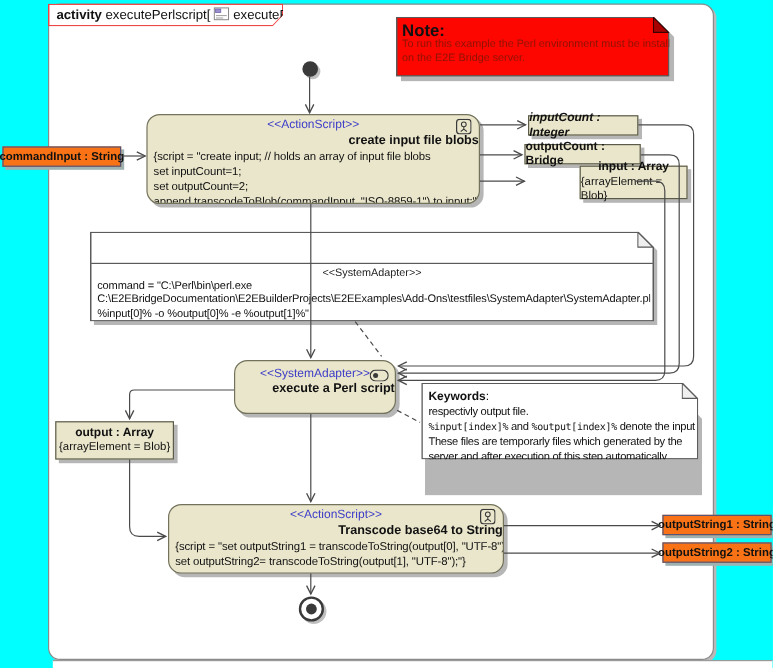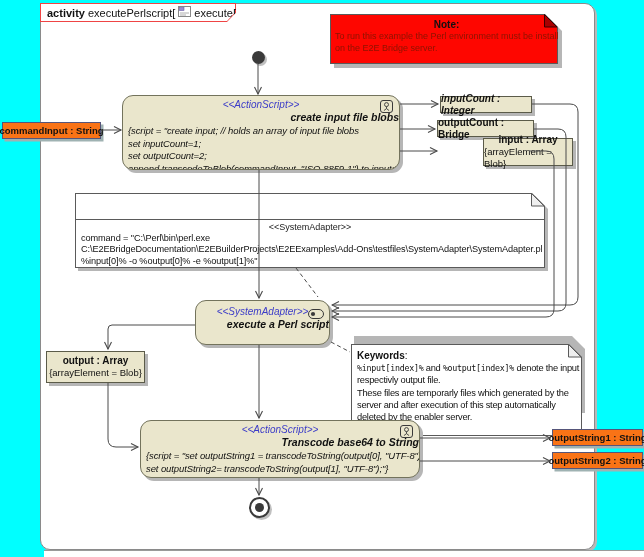--- a/index.html
+++ b/index.html
@@ -17,21 +17,21 @@
   .tab-o{position:absolute; left:40px; top:3px; width:196px; height:19px; background:#ef4444;
          clip-path:polygon(0 0,100% 0,100% 50%,calc(100% - 9px) 100%,0 100%);}
   .tab-i{position:absolute; inset:1px; background:#ffffff;
          clip-path:polygon(0 0,100% 0,100% 50%,calc(100% - 8px) 100%,0 100%);}
   .tab-text{position:absolute; inset:0; display:flex; align-items:center; gap:3px;
          padding:0 10px 0 7px; font-size:11px; color:#111; white-space:nowrap;}
   .tab-text .kw{font-weight:bold;}
 
   
   .node{position:absolute; background:#EAE6CC; border:1px solid #73735C; border-radius:11px;
-        box-shadow:3px 3px 0 #b6b6b6; box-sizing:border-box; overflow:hidden;font-style:italic;}
+        box-shadow:3px 3px 0 #b6b6b6; box-sizing:border-box; overflow:hidden;}
   .stereo{font-size:10px; color:#3C3CC8; text-align:center; line-height:12px; padding-top:3px;}
   .nname{font-size:10.5px; font-weight:bold; color:#111; text-align:right; line-height:13px;}
   .script{font-size:9.5px; color:#111; line-height:11.5px; padding:1px 4px 0 5px;
           white-space:nowrap; letter-spacing:-0.1px;}
 
   
   .objnode{position:absolute; background:#EAE6CC; border:1px solid #5b5b49;
            box-shadow:3px 3px 0 #b6b6b6; box-sizing:border-box;
            display:flex; flex-direction:column; justify-content:center; align-items:center;}
   .objnode .nm{font-size:10px; font-weight:bold; color:#111; line-height:12px;}
@@ -46,21 +46,21 @@
   
   .note-sh{position:absolute; background:#b6b6b6;
            clip-path:polygon(0 0,calc(100% - 13px) 0,100% 13px,100% 100%,0 100%);}
   .note-o{position:absolute; background:#5a5a5a;
           clip-path:polygon(0 0,calc(100% - 13px) 0,100% 13px,100% 100%,0 100%);}
   .note-i{position:absolute; inset:1px; background:#ffffff;
           clip-path:polygon(0 0,calc(100% - 12.4px) 0,100% 12.4px,100% 100%,0 100%);}
   .fold{position:absolute; top:0; right:0;}
   .red .note-i{background:#FE0600;}
 
-  .rednote-title{font-size:10px; font-weight:bold; color:#111; padding:5px 0 0 5px; line-height:12px;text-align:center;}
+  .rednote-title{font-size:14px; font-weight:bold; color:#111; padding:5px 0 0 5px; line-height:12px;}
   .rednote-line{font-size:9px; color:#8C1400; padding-left:5px; line-height:11.5px; white-space:nowrap;}
 
   .cmd-strip{position:absolute; left:1px; right:1px; top:1px; height:25px; border-bottom:1px solid #5a5a5a;}
   .cmd-stereo{position:absolute; left:0; right:0; top:29px; text-align:center; font-size:9px; color:#222;}
   .cmd-lines{position:absolute; left:6px; top:40px; right:3px; font-size:9.2px; color:#111;
              line-height:11.3px; white-space:nowrap; letter-spacing:-0.1px; overflow:hidden;}
 
   .kw-title{font-size:10px; color:#111; line-height:13px;}
   .kw-line{font-size:9.3px; color:#111; line-height:12.3px; white-space:nowrap; letter-spacing:-0.25px;}
   .mono{font-family:"DejaVu Sans Mono", monospace; font-size:8.3px;}
@@ -172,29 +172,29 @@
         <circle cx="5" cy="5" r="2.1" fill="#3a3a3a"></circle>
       </svg>
   </span>
 
   <div class="objnode" style="left:46px; top:351px; width:99px; height:32px;">
     <div class="nm">output : Array</div>
     <div class="tag">{arrayElement = Blob}</div>
   </div>
 
   <div class="note-sh" style="left:354px; top:336px; width:231px; height:77px;"></div>
-  <div class="note-o" style="left:351px; top:344px; width:231px; height:92px;">
+  <div class="note-o" style="left:351px; top:319px; width:231px; height:64px;">
     <div class="note-i"></div>
     <svg class="fold" width="14" height="14">
         <path d="M0.5,0.5 L13,13 L0.5,13 Z" fill="#efefef" stroke="#5a5a5a" stroke-width="1"></path>
       </svg>
     <div style="position:relative; padding:5px 2px 0 6px;">
       <div class="kw-title"><b>Keywords</b><span>:</span></div>
+      <div class="kw-line">respectivly output file.</div>
       <div class="kw-line"><span class="mono">%input[index]%</span><span> and </span><span class="mono">%output[index]%</span><span> denote the input</span></div>
-      <div class="kw-line">respectivly output file.</div>
       <div class="kw-line">These files are temporarly files which generated by the</div>
       <div class="kw-line">server and after execution of this step automatically</div>
       <div class="kw-line">deleted by the enabler server.</div>
     </div>
   </div>
 
   <div class="node" style="left:140px; top:420px; width:280px; height:58px;">
     <div class="stereo">&lt;&lt;ActionScript&gt;&gt;</div>
     <div class="nname">Transcode base64 to String</div>
     <div class="script">{script = "set outputString1 = transcodeToString(output[0], "UTF-8");</div>

